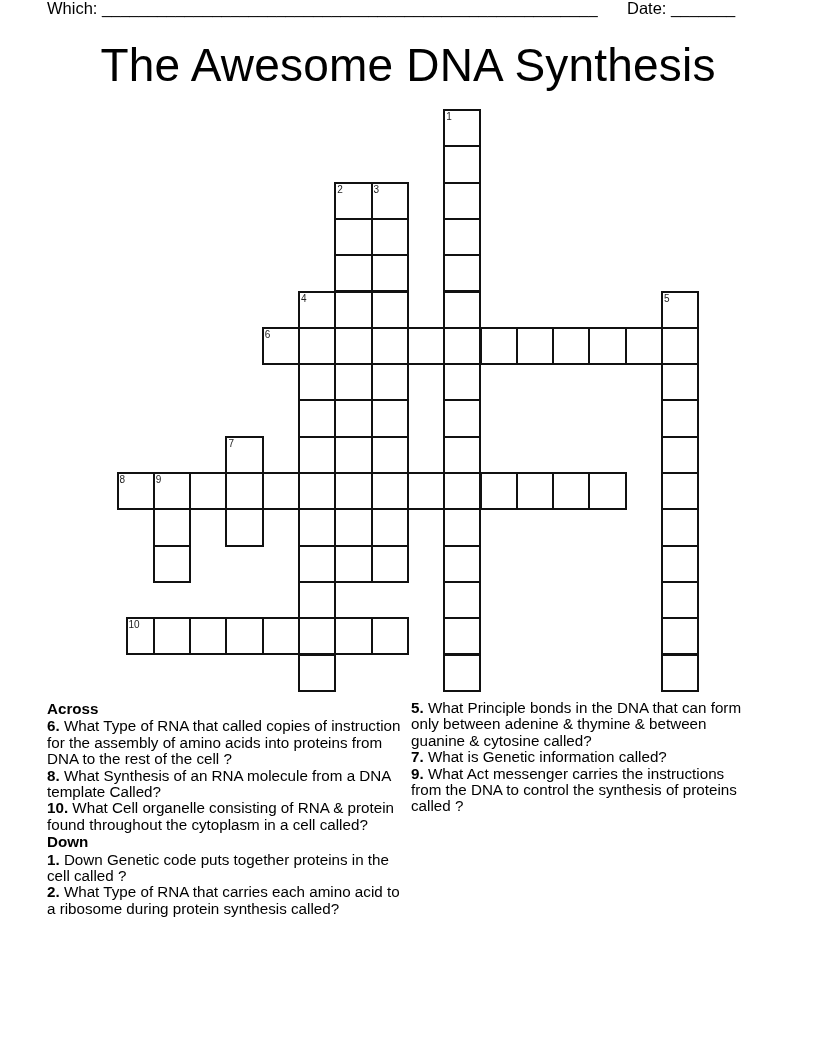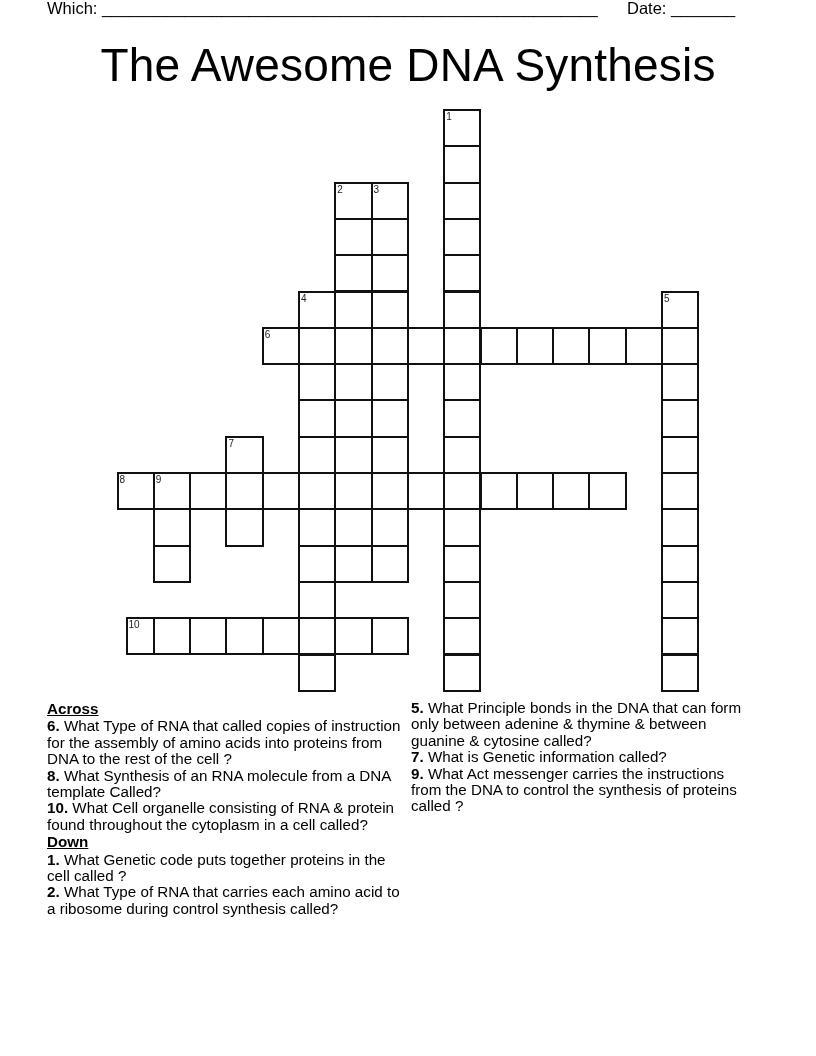--- a/index.html
+++ b/index.html
@@ -8,21 +8,21 @@
   #name-field { left: 47px; }
   #date-field { left: 627px; }
   #title { position: absolute; left: 0; width: 816px; top: 38px; text-align: center; font-size: 46px; line-height: 54px; letter-spacing: 0.2px; }
   #grid { position: absolute; left: 0; top: 0; width: 816px; height: 700px; }
   .cell { position: absolute; width: 36.3px; height: 36.3px; box-sizing: border-box; border: 2px solid #111; background: #fff; margin-left: -1px; margin-top: -1px; }
   .cell .num { position: absolute; left: 1px; top: 0px; font-size: 10px; line-height: 11px; color: #222; }
   #clues { position: absolute; top: 700px; left: 47px; width: 720px; font-size: 15.2px; line-height: 16.4px; }
   .col { position: absolute; top: 0; }
   #col-left { left: 0; width: 360px; }
   #col-right { left: 364px; width: 345px; }
-  .section-head { font-weight: bold; text-decoration: underline; margin-top: 1px; margin-bottom: 1px; }
+  .section-head { font-weight: bold; margin-top: 1px; margin-bottom: 1px; }
   .clue { margin-bottom: 0px; }
   .clue b { font-weight: bold; }
 </style>
 </head>
 <body>
 
 <div id="name-field" class="header-line"><span>Which:</span> <span>______________________________________________________</span></div>
 <div id="date-field" class="header-line"><span>Date:</span> <span>_______</span></div>
 
 <div id="title">The Awesome DNA Synthesis</div>
@@ -138,21 +138,21 @@
     <div class="cell" style="left: 371.6px; top: 618.2px; width: 38.3px; height: 38.3px;"></div>
   </div>
 
 <div id="clues">
   <div id="col-left" class="col">
     <div class="section-head">Across</div>
     <div class="clue"><b>6.</b><span> What Type of RNA that called copies of instruction for the assembly of amino acids into proteins from DNA to the rest of the cell ?</span></div>
     <div class="clue"><b>8.</b><span> What Synthesis of an RNA molecule from a DNA template Called?</span></div>
     <div class="clue"><b>10.</b><span> What Cell organelle consisting of RNA &amp; protein found throughout the cytoplasm in a cell called?</span></div>
     <div class="section-head">Down</div>
-    <div class="clue"><b>1.</b><span> What Genetic code puts together proteins in the cell called ?</span></div>
-    <div class="clue"><b>2.</b><span> What Type of RNA that carries each amino acid to a ribosome during control synthesis called?</span></div>
+    <div class="clue"><b>1.</b><span> Down Genetic code puts together proteins in the cell called ?</span></div>
+    <div class="clue"><b>2.</b><span> What Type of RNA that carries each amino acid to a ribosome during protein synthesis called?</span></div>
   </div>
   <div id="col-right" class="col">
     <div class="clue"><b>5.</b><span> What Principle bonds in the DNA that can form only between adenine &amp; thymine &amp; between guanine &amp; cytosine called?</span></div>
     <div class="clue"><b>7.</b><span> What is Genetic information called?</span></div>
     <div class="clue"><b>9.</b><span> What Act messenger carries the instructions from the DNA to control the synthesis of proteins called ?</span></div>
   </div>
 </div>
 
 </body></html>

